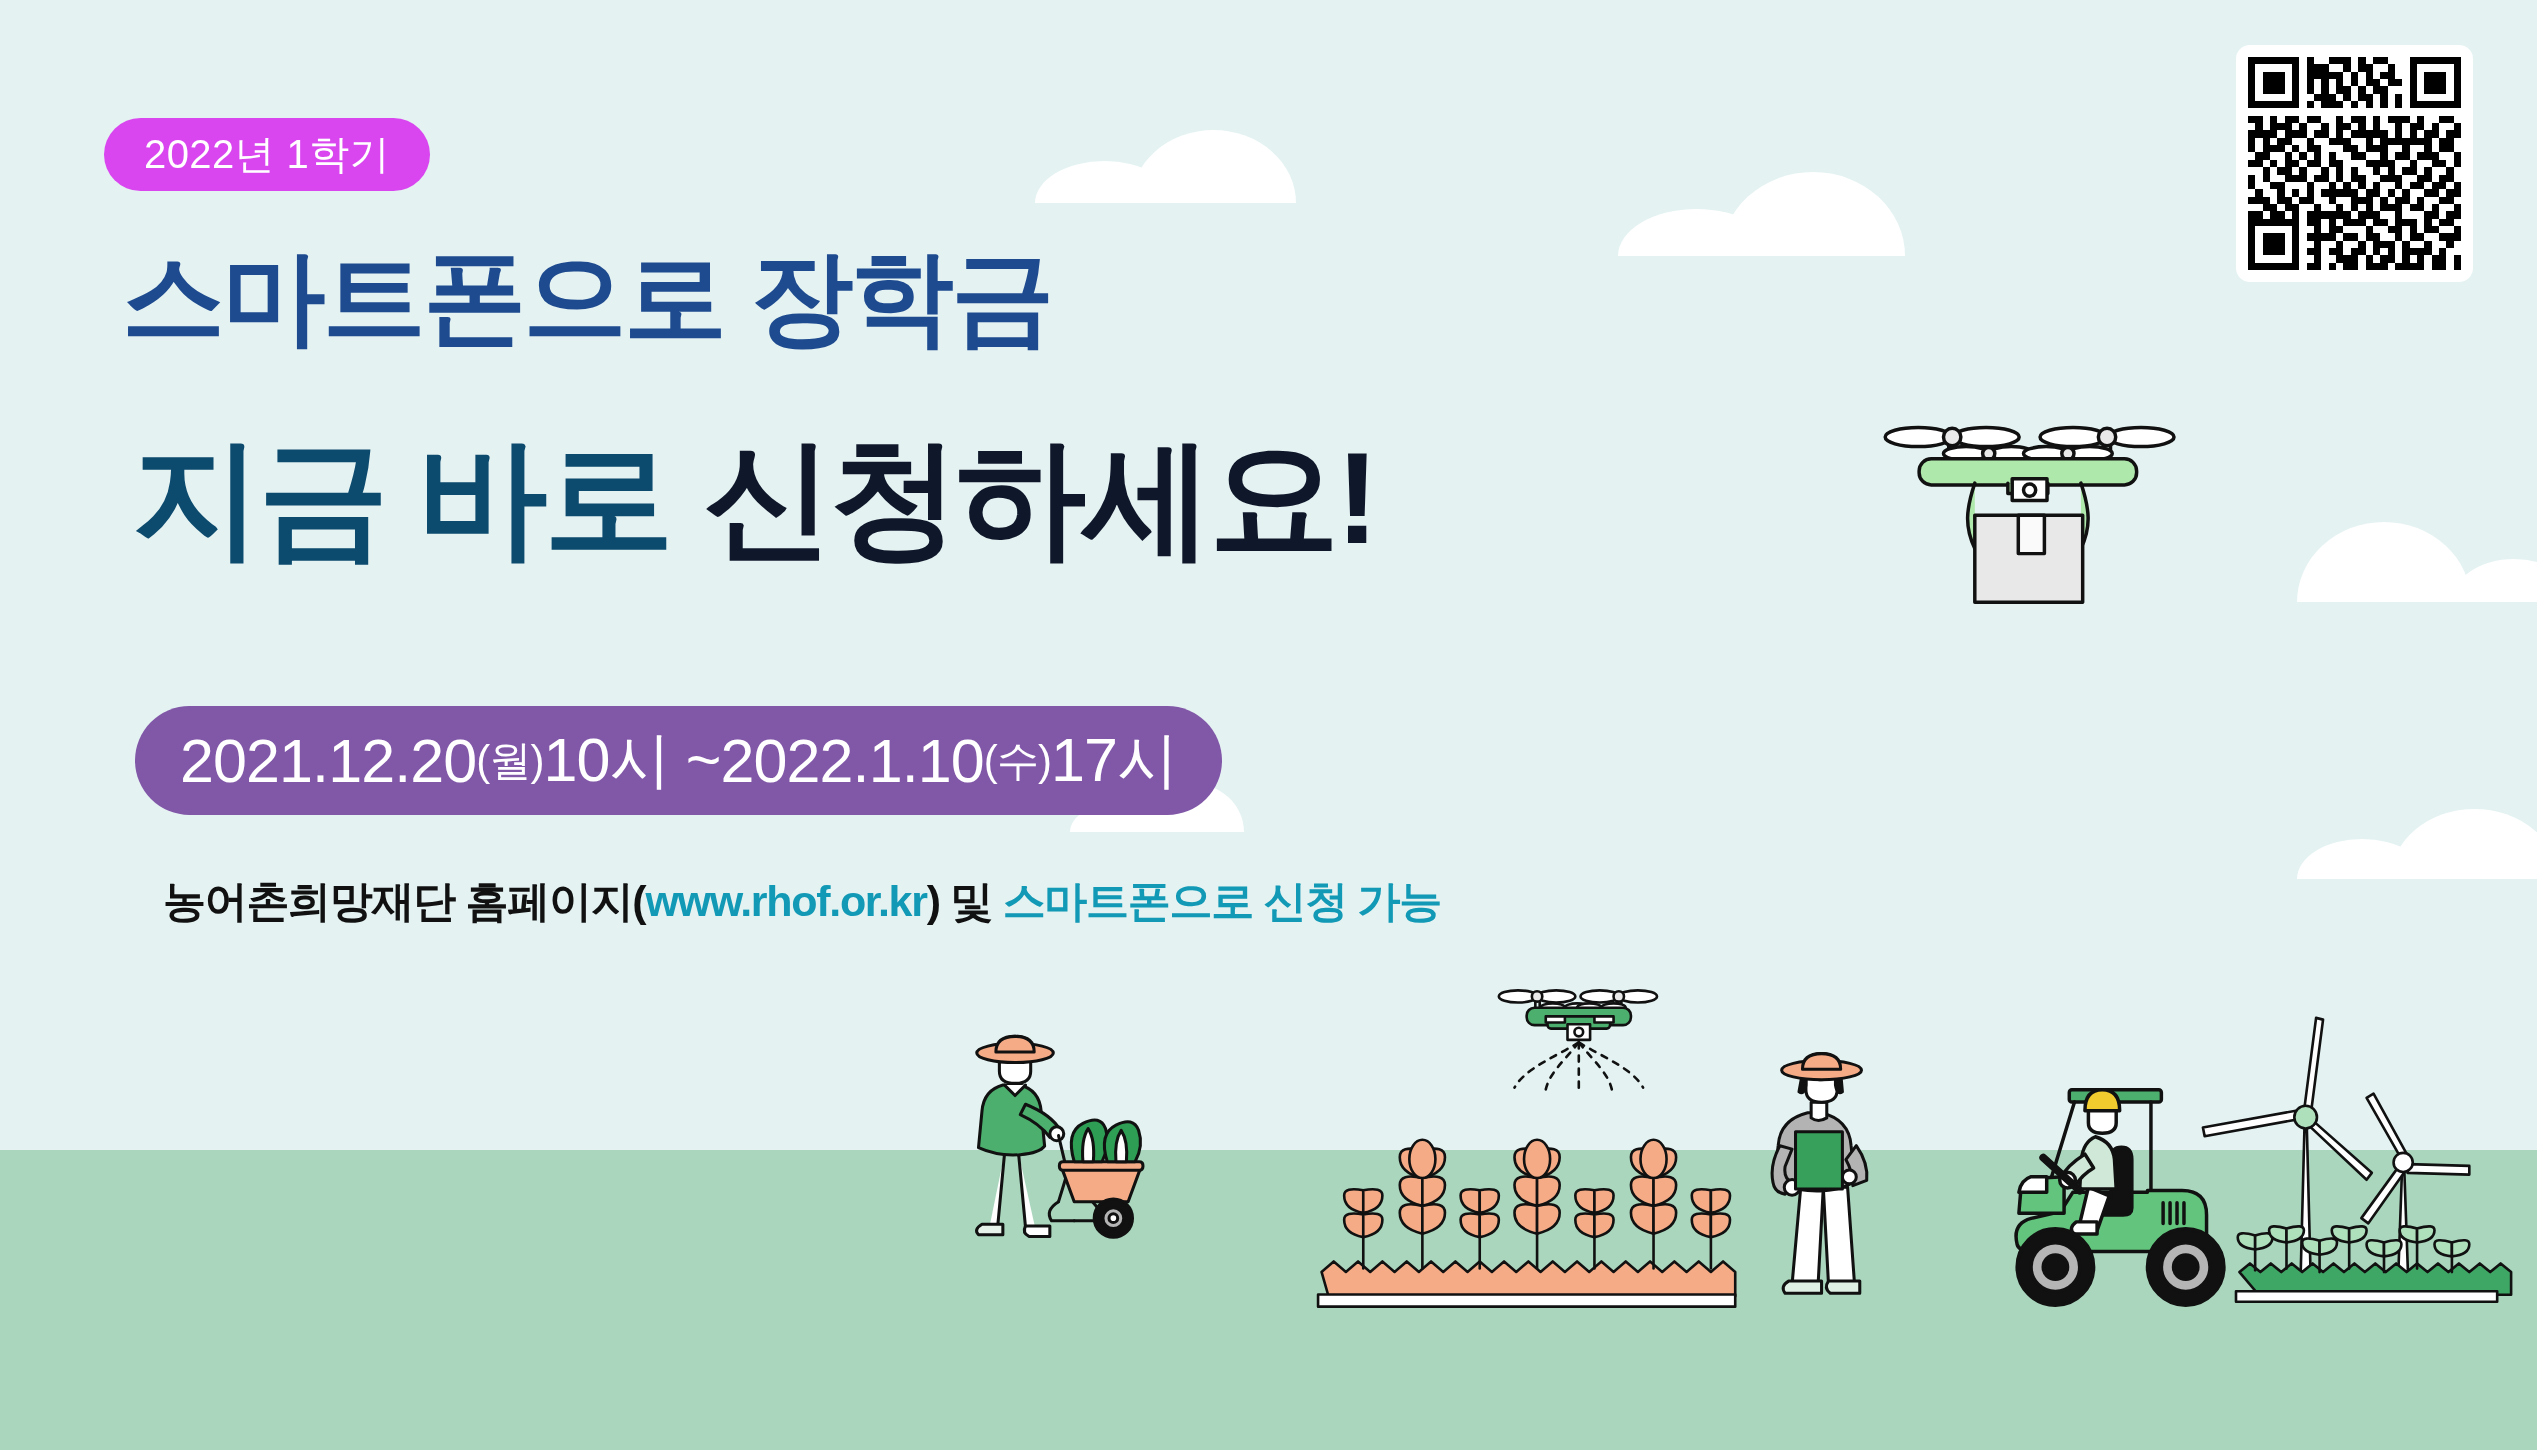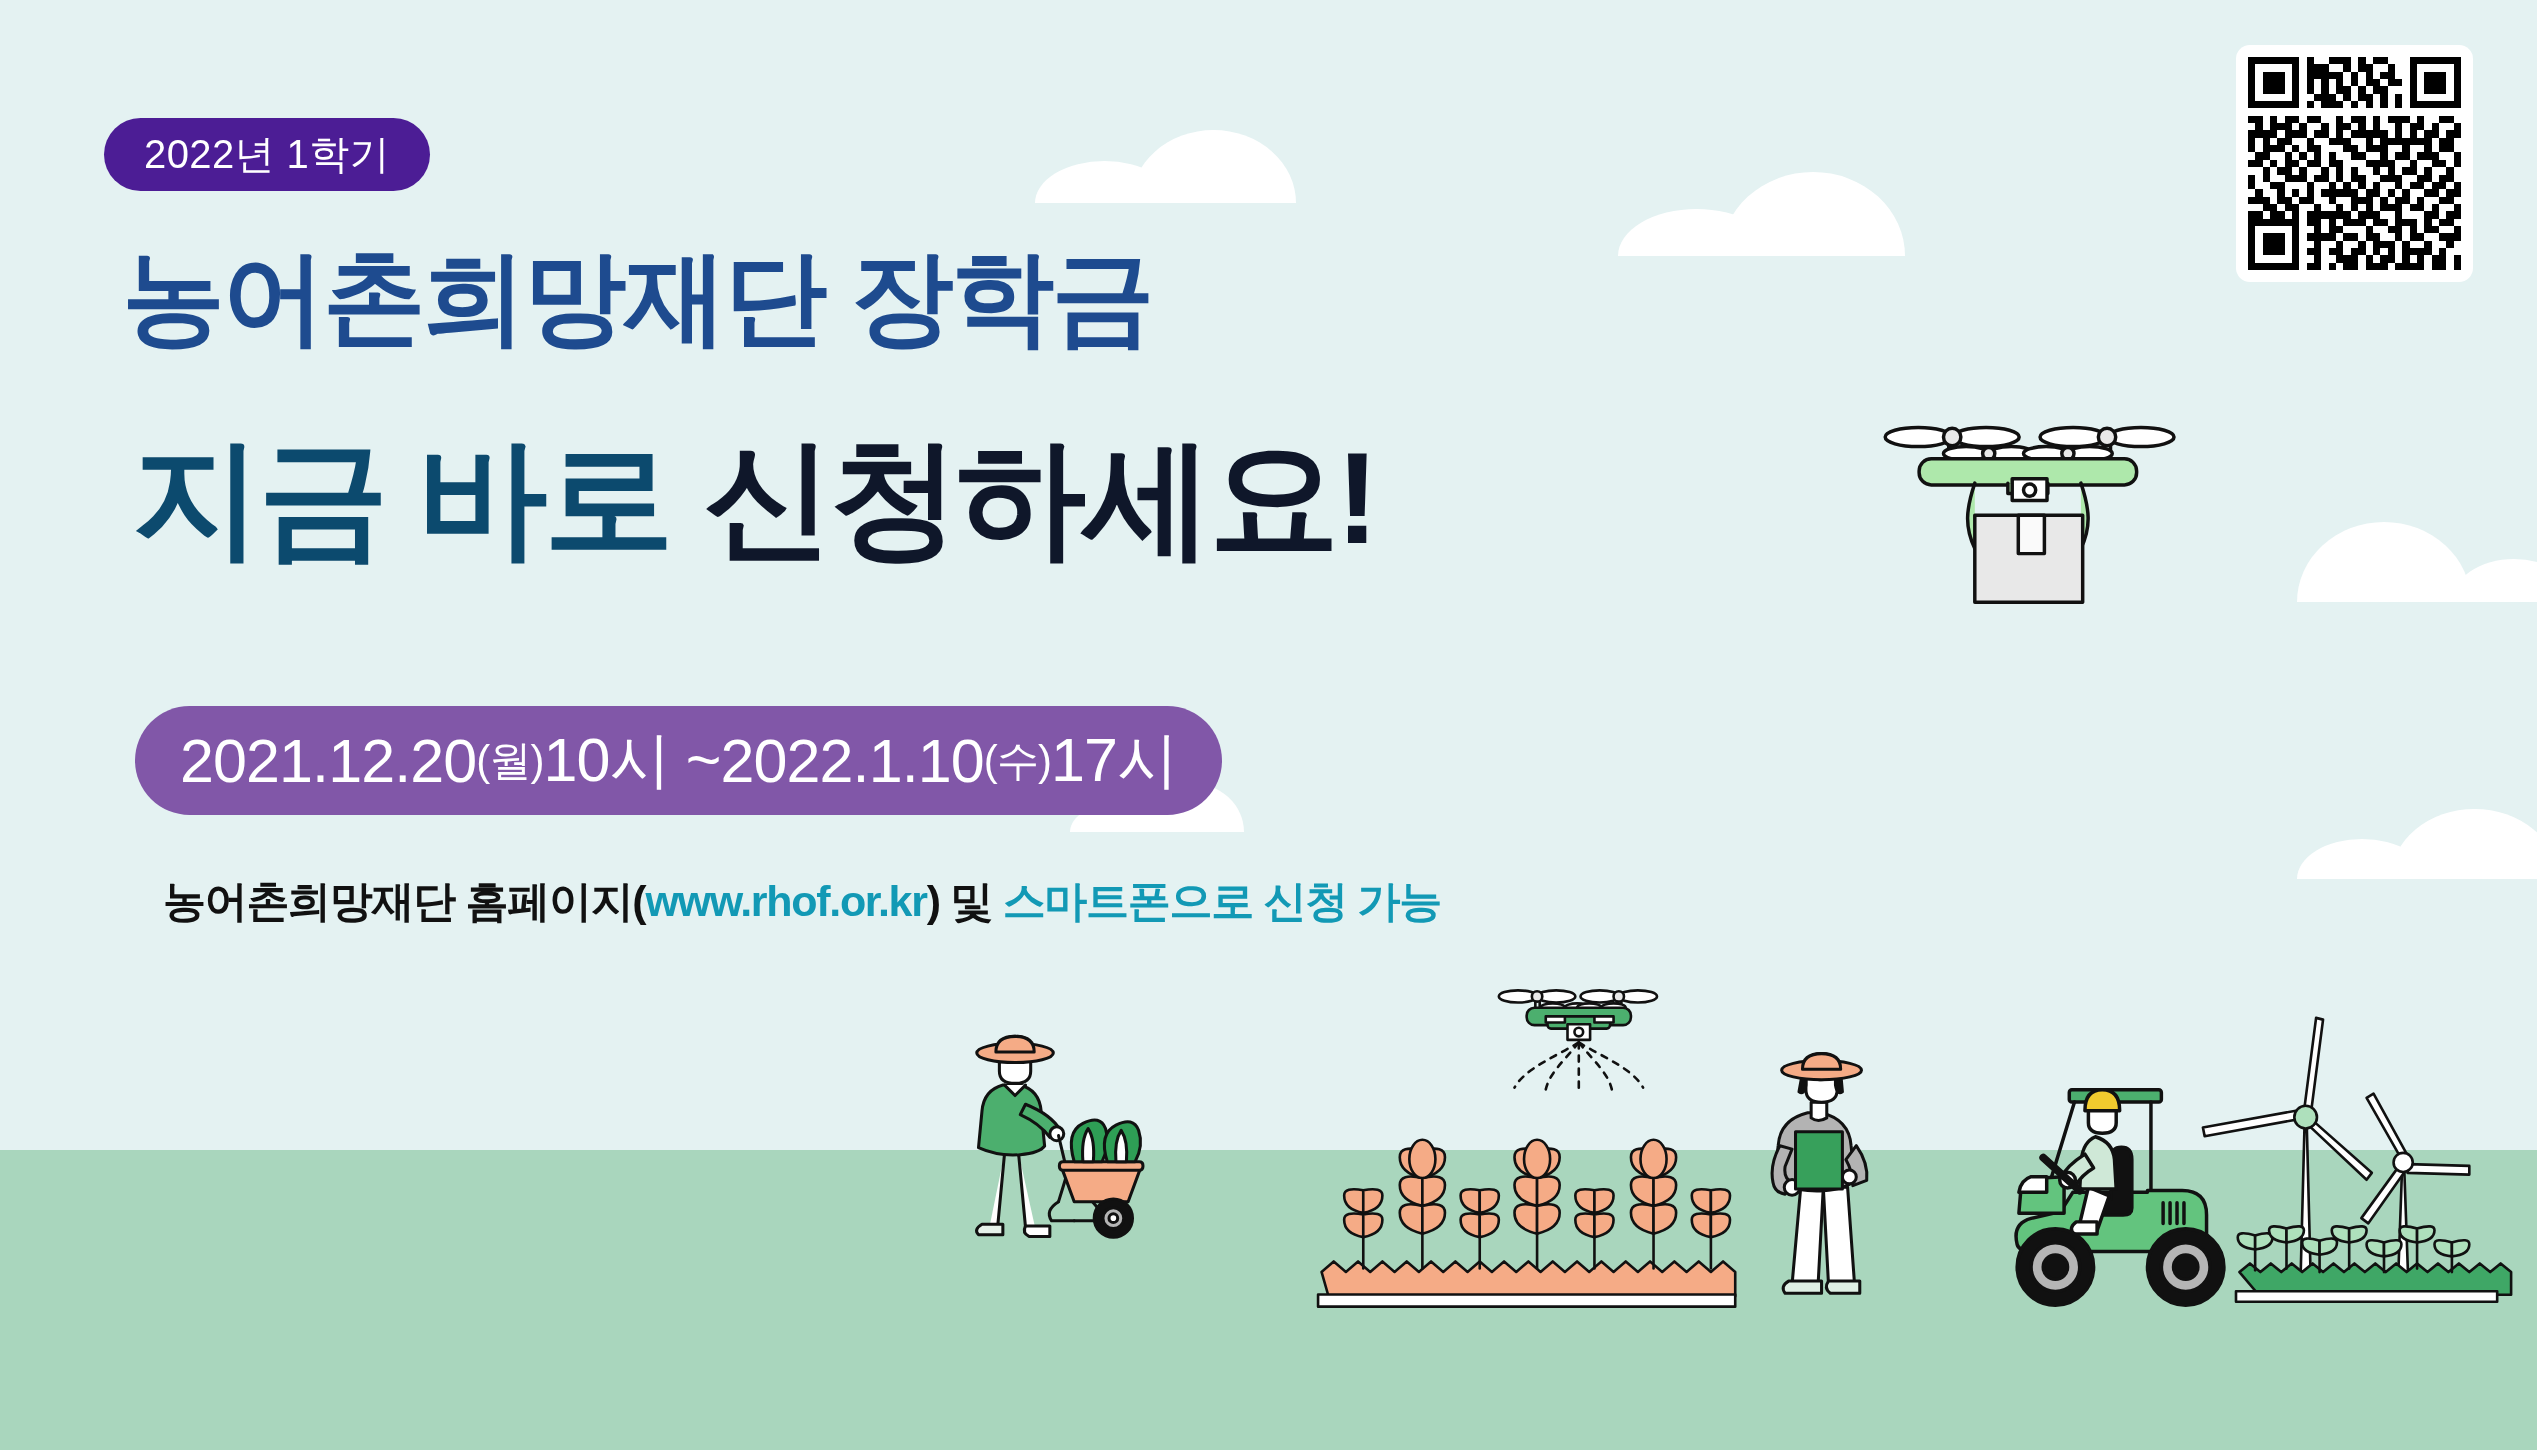--- a/index.html
+++ b/index.html
@@ -30,21 +30,21 @@
     position:absolute; bottom:0; background:#ffffff;
     border-top-left-radius:50% 100%;
     border-top-right-radius:50% 100%;
   }
 
   
   .badge{
     position:absolute; left:104px; top:118px;
     height:73px; padding:0 40px;
     display:flex; align-items:center; justify-content:center;
-    background:#4c1d95; border-radius:37px;
+    background:#d946ef; border-radius:37px;
     color:#ffffff; font-size:40px; font-weight:400; letter-spacing:0.4px;
     white-space:nowrap;
   }
 
   
   .headline1{
     position:absolute; left:122px; top:246px;
     font-size:103px; font-weight:bold; color:#1e4b8f;
     letter-spacing:-2.6px; white-space:nowrap; line-height:1;
   }
@@ -132,21 +132,21 @@
     <i style="left:0;   width:130px; height:40px;"></i>
     <i style="left:94px; width:167px; height:70px;"></i>
   </div>
   <div class="cloud" style="left:1070px; top:783px; width:174px; height:49px;">
     <i style="left:0; width:104px; height:30px;"></i>
     <i style="left:68px; width:106px; height:49px;"></i>
   </div>
 
   <div class="badge">2022년 1학기</div>
 
-  <div class="headline1">농어촌희망재단 장학금</div>
+  <div class="headline1">스마트폰으로 장학금</div>
 
   <div class="headline2">
     <span class="pt1">지금 바로 </span><span class="pt2">신청하세요!</span>
   </div>
 
   <div class="datepill">
     <span>2021.12.20</span>
       <span class="small">(월)</span>
       <span> 10시 ~ </span>
       <span>2022.1.10</span>

